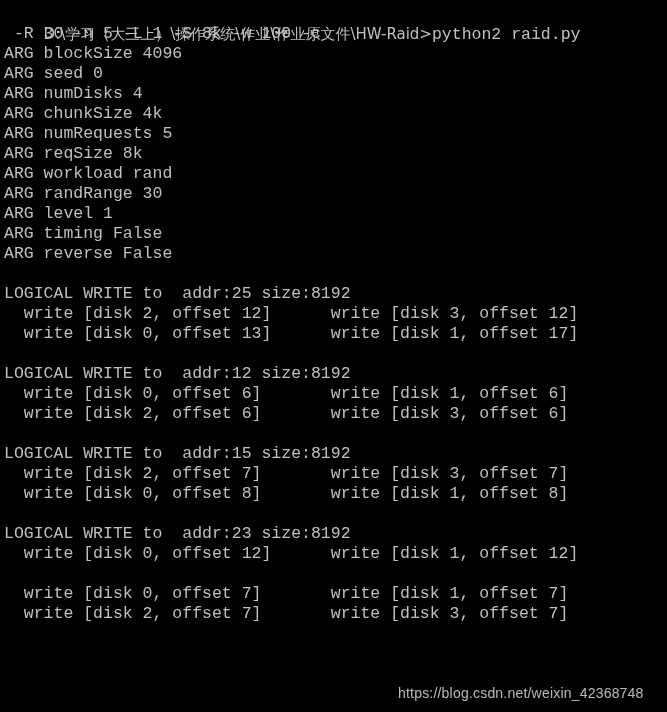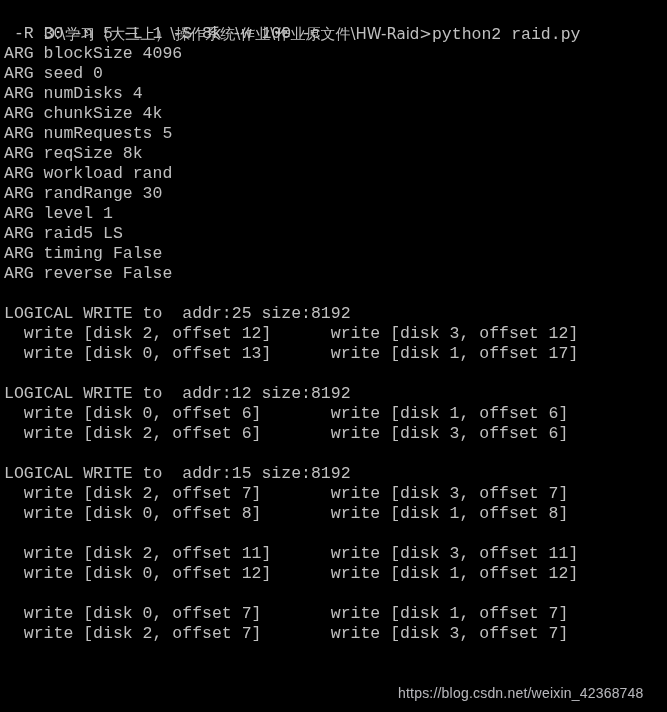--- a/index.html
+++ b/index.html
@@ -70,21 +70,20 @@
 
   <div class="term-line">ARG blockSize 4096</div>
   <div class="term-line">ARG seed 0</div>
   <div class="term-line">ARG numDisks 4</div>
   <div class="term-line">ARG chunkSize 4k</div>
   <div class="term-line">ARG numRequests 5</div>
   <div class="term-line">ARG reqSize 8k</div>
   <div class="term-line">ARG workload rand</div>
   <div class="term-line">ARG randRange 30</div>
   <div class="term-line">ARG level 1</div>
-  <div class="term-line">ARG raid5 LS</div>
   <div class="term-line">ARG timing False</div>
   <div class="term-line">ARG reverse False</div>
 
   <div class="term-line blank">&nbsp;</div>
 
   <div class="term-line">LOGICAL WRITE to  addr:25 size:8192</div>
   <div class="term-line">  write [disk 2, offset 12]      write [disk 3, offset 12]</div>
   <div class="term-line">  write [disk 0, offset 13]      write [disk 1, offset 17]</div>
 
   <div class="term-line blank">&nbsp;</div>
@@ -94,21 +93,21 @@
   <div class="term-line">  write [disk 2, offset 6]       write [disk 3, offset 6]</div>
 
   <div class="term-line blank">&nbsp;</div>
 
   <div class="term-line">LOGICAL WRITE to  addr:15 size:8192</div>
   <div class="term-line">  write [disk 2, offset 7]       write [disk 3, offset 7]</div>
   <div class="term-line">  write [disk 0, offset 8]       write [disk 1, offset 8]</div>
 
   <div class="term-line blank">&nbsp;</div>
 
-  <div class="term-line">  write [disk 2, offset 11]      write [disk 3, offset 11]</div>
+  <div class="term-line">LOGICAL WRITE to  addr:23 size:8192</div>
   <div class="term-line">  write [disk 0, offset 12]      write [disk 1, offset 12]</div>
 
   <div class="term-line blank">&nbsp;</div>
 
   <div class="term-line">  write [disk 0, offset 7]       write [disk 1, offset 7]</div>
   <div class="term-line">  write [disk 2, offset 7]       write [disk 3, offset 7]</div>
 
   <div id="watermark">https://blog.csdn.net/weixin_42368748</div>
 
 </div>

